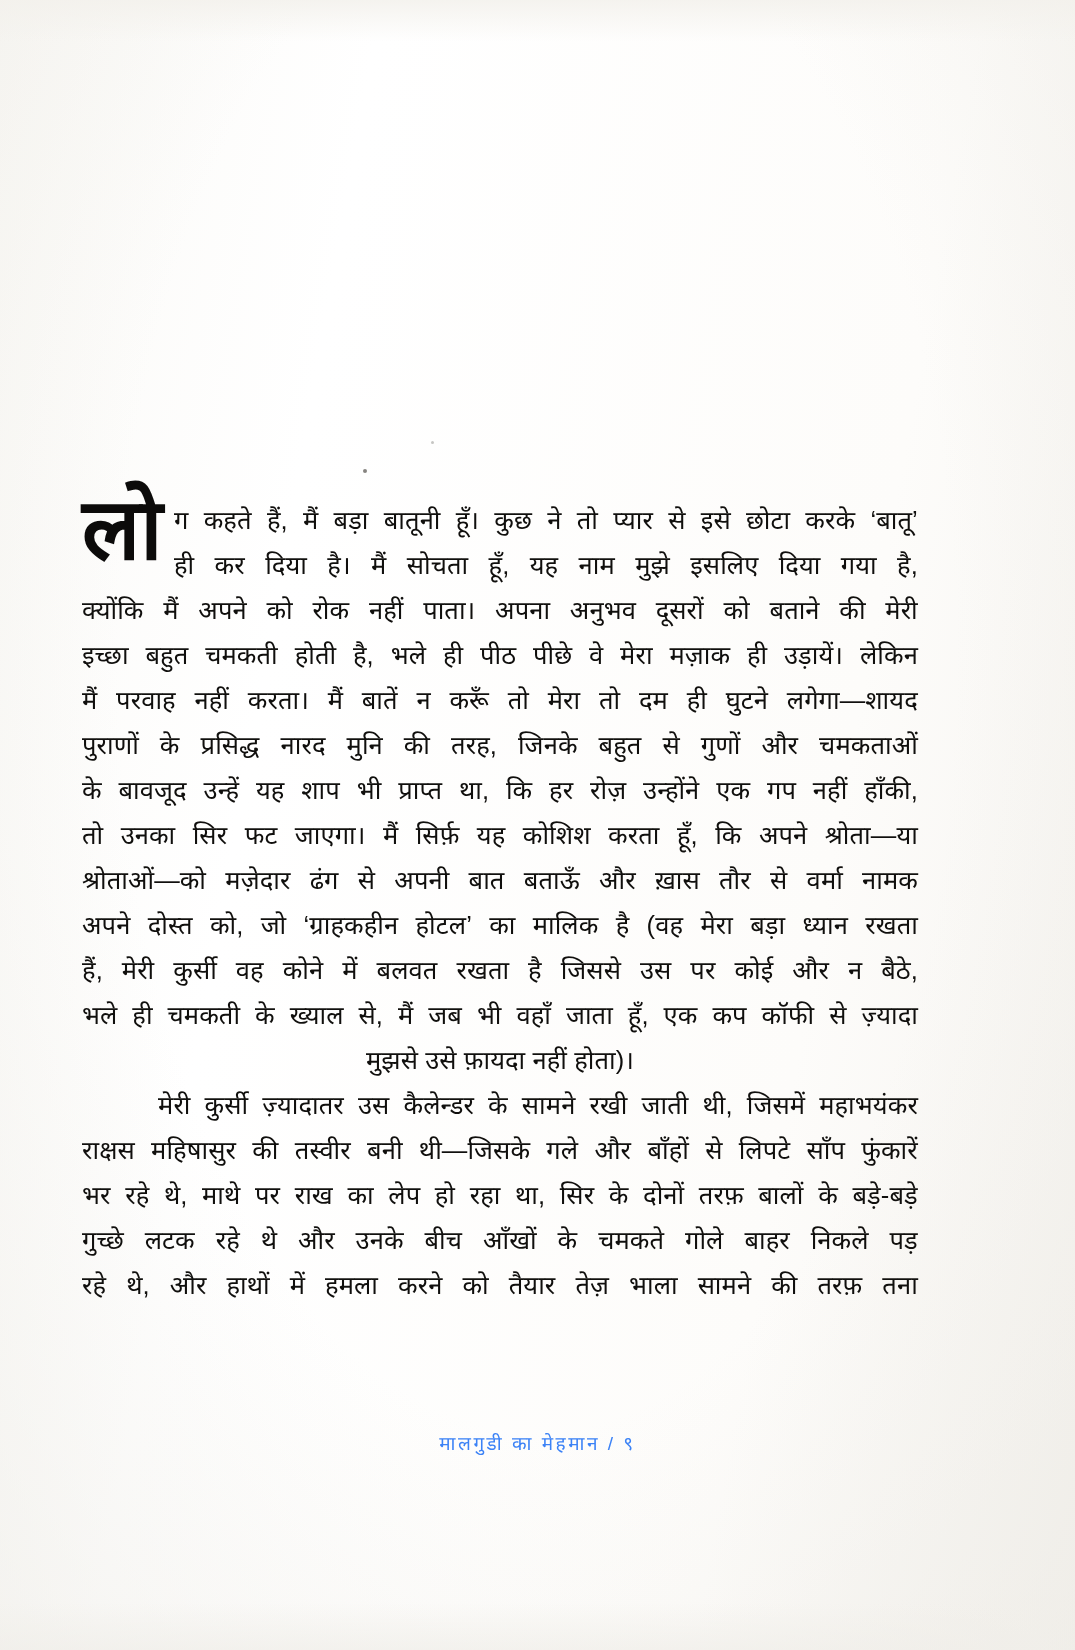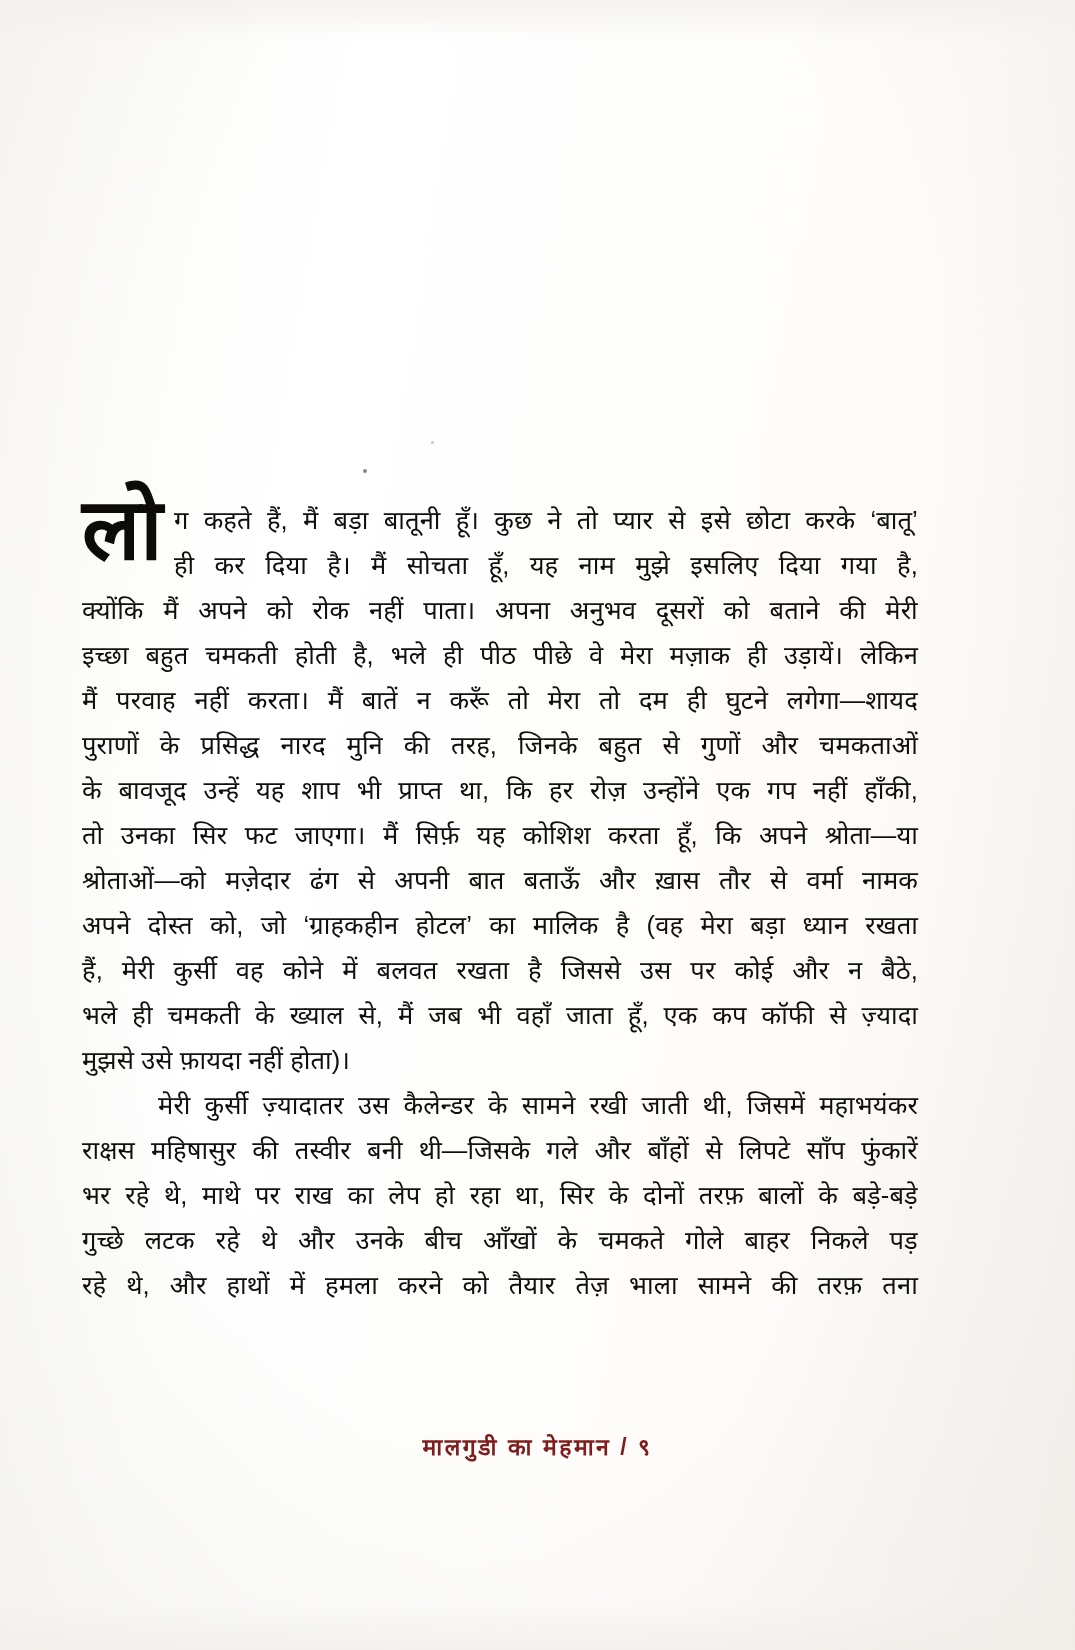--- a/index.html
+++ b/index.html
@@ -67,21 +67,21 @@
   
   .jline {
     display: flex;
     justify-content: space-between;
     width: 100%;
     height: 45px;
     align-items: baseline;
     white-space: pre;
   }
   .jline.last {
-    justify-content: flex-start;
+    justify-content: center;
   }
   .jline > span {
     display: inline-block;
   }
 
   
   .dropcap {
     position: absolute;
     left: 82px;
     top: 486px;
@@ -117,24 +117,24 @@
   .footer {
     position: absolute;
     left: 0;
     top: 1430px;
     width: 100%;
     text-align: center;
     z-index: 2;
   }
   .footer-text {
     font-family: "Liberation Sans", "DejaVu Sans", sans-serif;
-    font-size: 23px;
+    font-size: 19px;
     letter-spacing: 2.5px;
-    color: #7f1d1d;
-    font-weight: 700;
+    color: #3b82f6;
+    font-weight: 400;
   }
 
   .speck {
     position: absolute;
     background: #5d5b56;
     border-radius: 50%;
     z-index: 4;
     opacity: 0.75;
   }
 </style>

